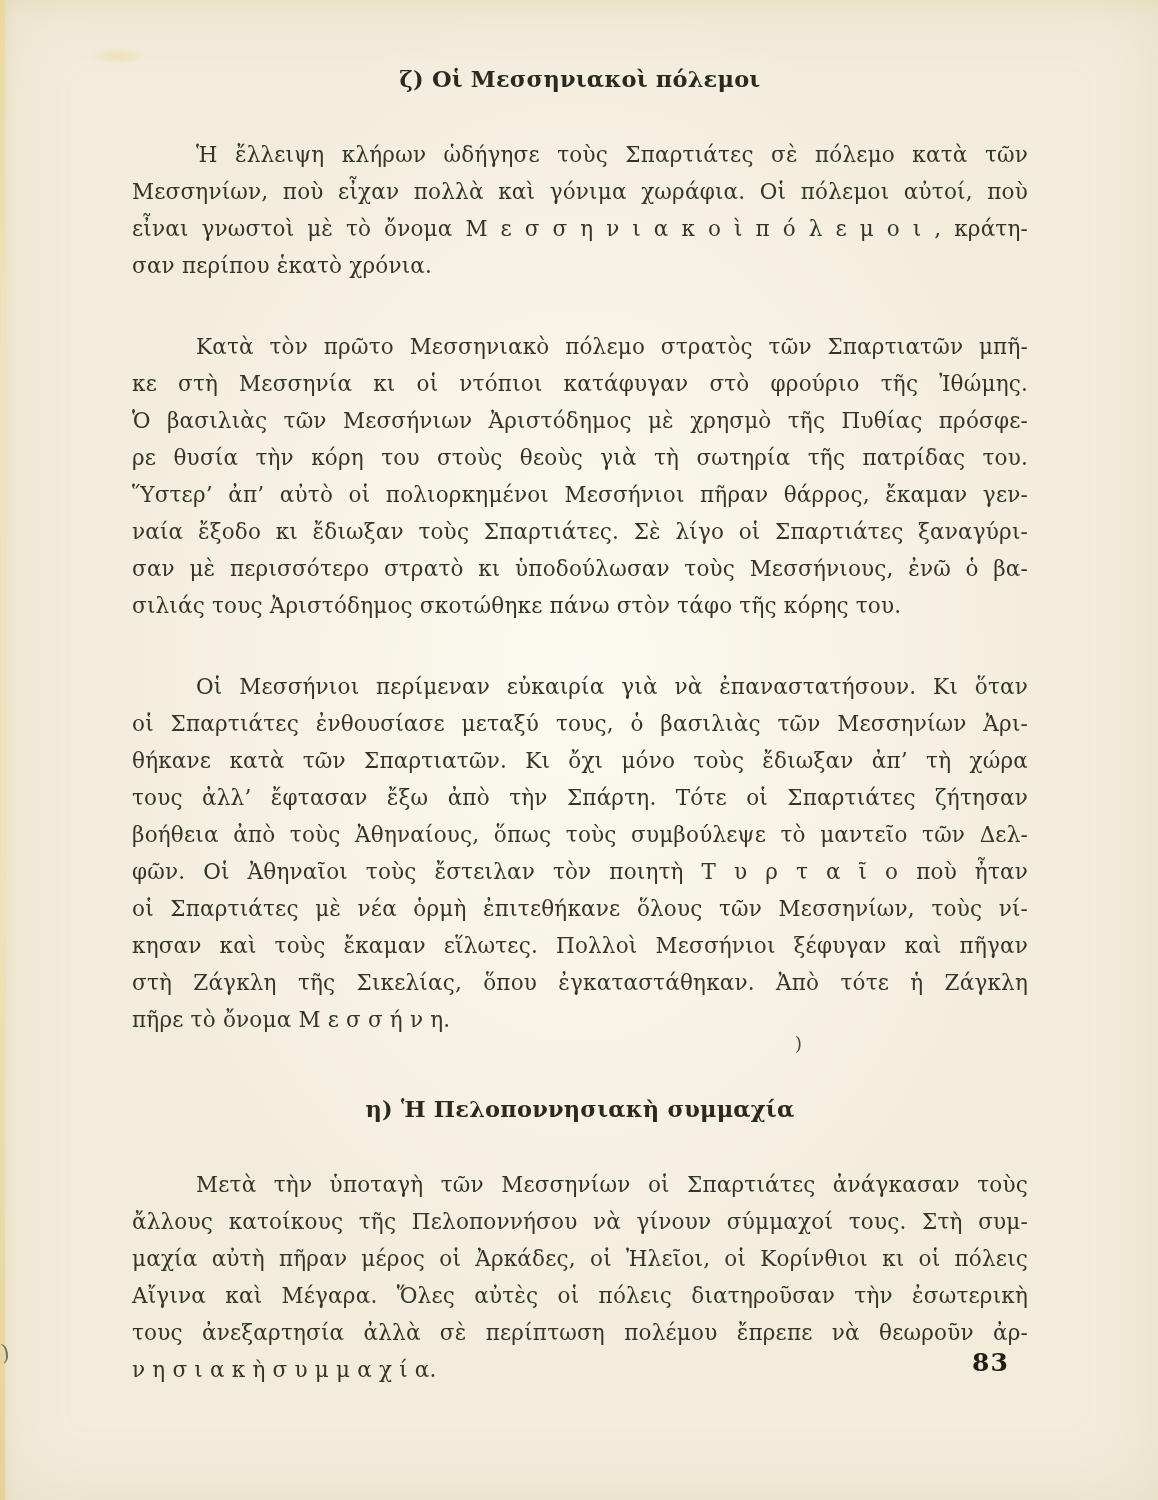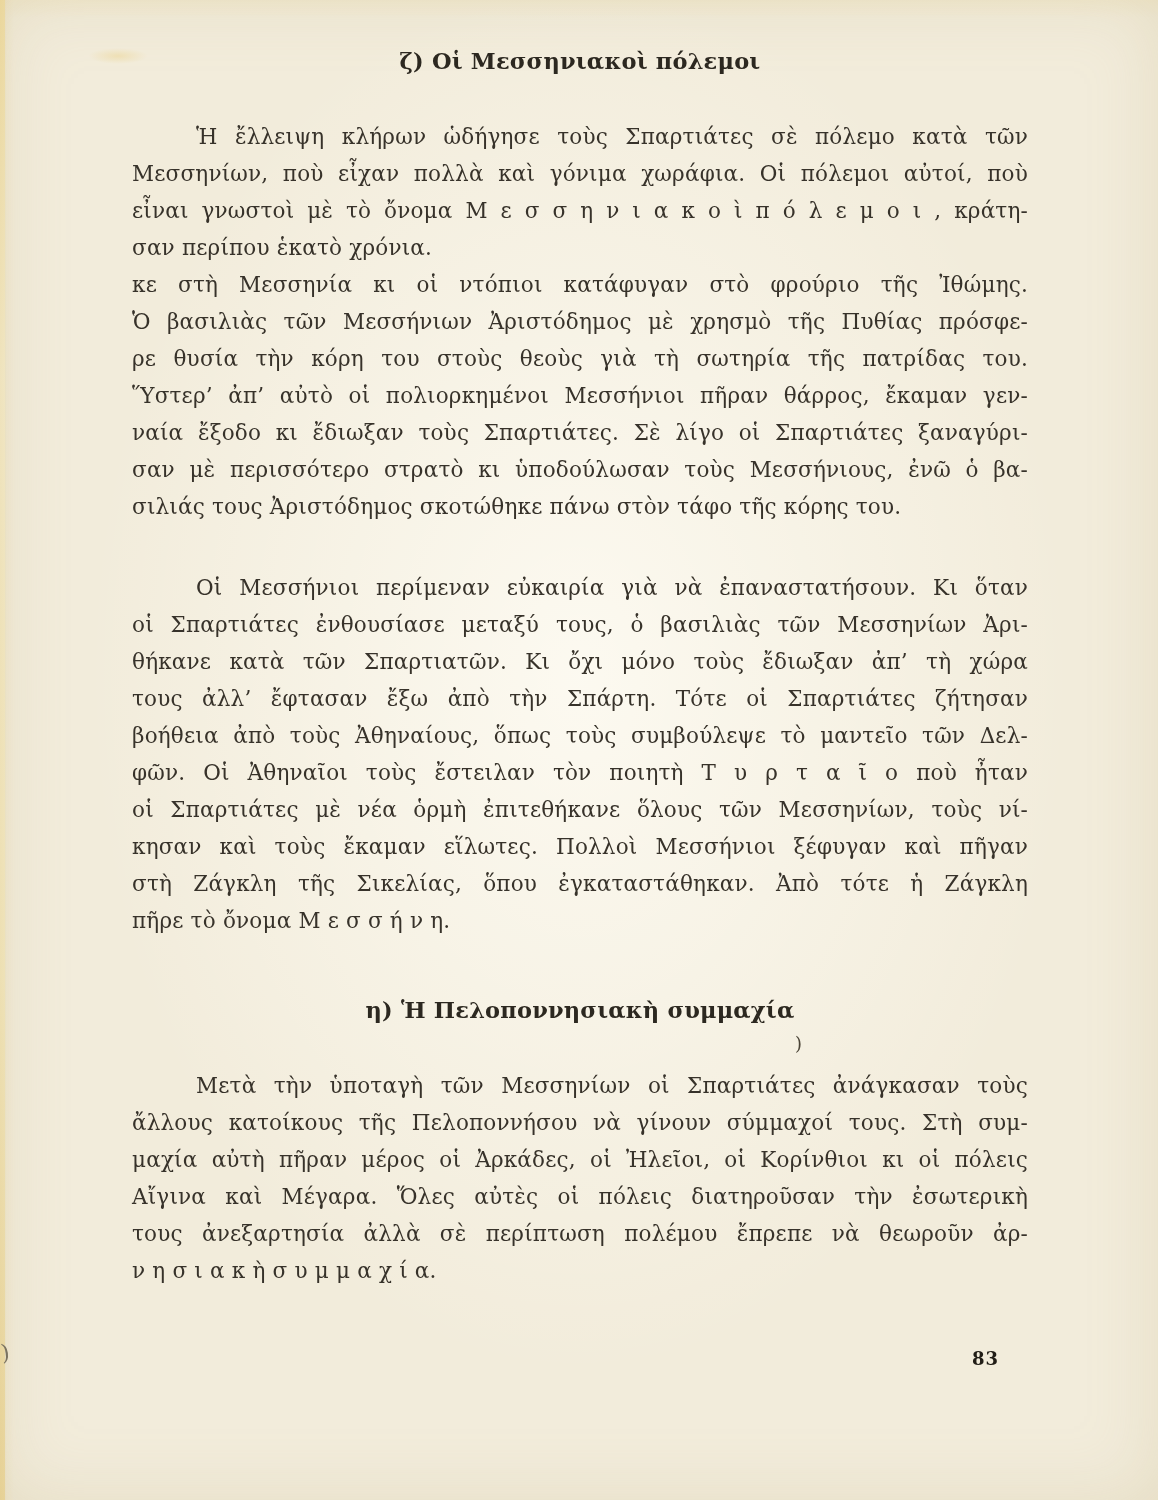--- a/index.html
+++ b/index.html
@@ -25,21 +25,21 @@
     position: absolute;
     left: 0; top: 0;
     width: 5px; height: 100%;
     background: linear-gradient(180deg, #ecd89c 0%, #f1e6c2 25%, #efe2b6 65%, #e7d193 100%);
     opacity: 0.85;
   }
   .content {
     position: relative;
     margin-left: 132px;
     width: 896px;
-    padding-top: 48px;
+    padding-top: 66px;
     font-size: 21.5px;
     line-height: 37px;
     letter-spacing: 0.2px;
   }
   .section-heading {
     font-family: "DejaVu Serif", "Liberation Serif", serif;
     font-weight: bold;
     font-size: 22.5px;
     line-height: 26px;
     text-align: center;
@@ -54,21 +54,21 @@
     text-align: justify;
     text-align-last: justify;
     white-space: normal;
   }
   .line.first { text-indent: 64px; margin-top: 44px; }
   .line.last { text-align: center; text-align-last: left; }
   .page-number {
     position: absolute;
     left: 972px;
     top: 1348px;
-    font-size: 18px;
+    font-size: 25px;
     font-weight: bold;
     letter-spacing: 1px;
     color: #211d16;
   }
   .stray-mark-heading {
     position: absolute;
     left: 795px;
     top: 1033px;
     font-size: 18px;
     color: #4a4436;
@@ -101,20 +101,21 @@
     <h2 class="section-heading heading-1">ζ) Οἱ Μεσσηνιακοὶ πόλεμοι</h2>
 
     <div class="para">
       <span class="line first">Ἡ ἔλλειψη κλήρων ὡδήγησε τοὺς Σπαρτιάτες σὲ πόλεμο κατὰ τῶν</span>
       <span class="line">Μεσσηνίων, ποὺ εἶχαν πολλὰ καὶ γόνιμα χωράφια. Οἱ πόλεμοι αὐτοί, ποὺ</span>
       <span class="line">εἶναι γνωστοὶ μὲ τὸ ὄνομα  Μ ε σ σ η ν ι α κ ο ὶ   π ό λ ε μ ο ι ,  κράτη-</span>
       <span class="line last">σαν περίπου ἑκατὸ χρόνια.</span>
     </div>
 
     <div class="para">
+      <span class="line first">Κατὰ τὸν πρῶτο Μεσσηνιακὸ πόλεμο στρατὸς τῶν Σπαρτιατῶν μπῆ-</span>
       <span class="line">κε στὴ Μεσσηνία κι οἱ ντόπιοι κατάφυγαν στὸ φρούριο τῆς Ἰθώμης.</span>
       <span class="line">Ὁ βασιλιὰς τῶν Μεσσήνιων Ἀριστόδημος μὲ χρησμὸ τῆς Πυθίας πρόσφε-</span>
       <span class="line">ρε θυσία τὴν κόρη του στοὺς θεοὺς γιὰ τὴ σωτηρία τῆς πατρίδας του.</span>
       <span class="line">Ὕστερ’ ἀπ’ αὐτὸ οἱ πολιορκημένοι Μεσσήνιοι πῆραν θάρρος, ἔκαμαν γεν-</span>
       <span class="line">ναία ἔξοδο κι ἔδιωξαν τοὺς Σπαρτιάτες. Σὲ λίγο οἱ Σπαρτιάτες ξαναγύρι-</span>
       <span class="line">σαν μὲ περισσότερο στρατὸ κι ὑποδούλωσαν τοὺς Μεσσήνιους, ἐνῶ ὁ βα-</span>
       <span class="line last">σιλιάς τους Ἀριστόδημος σκοτώθηκε πάνω στὸν τάφο τῆς κόρης του.</span>
     </div>
 
     <div class="para">

